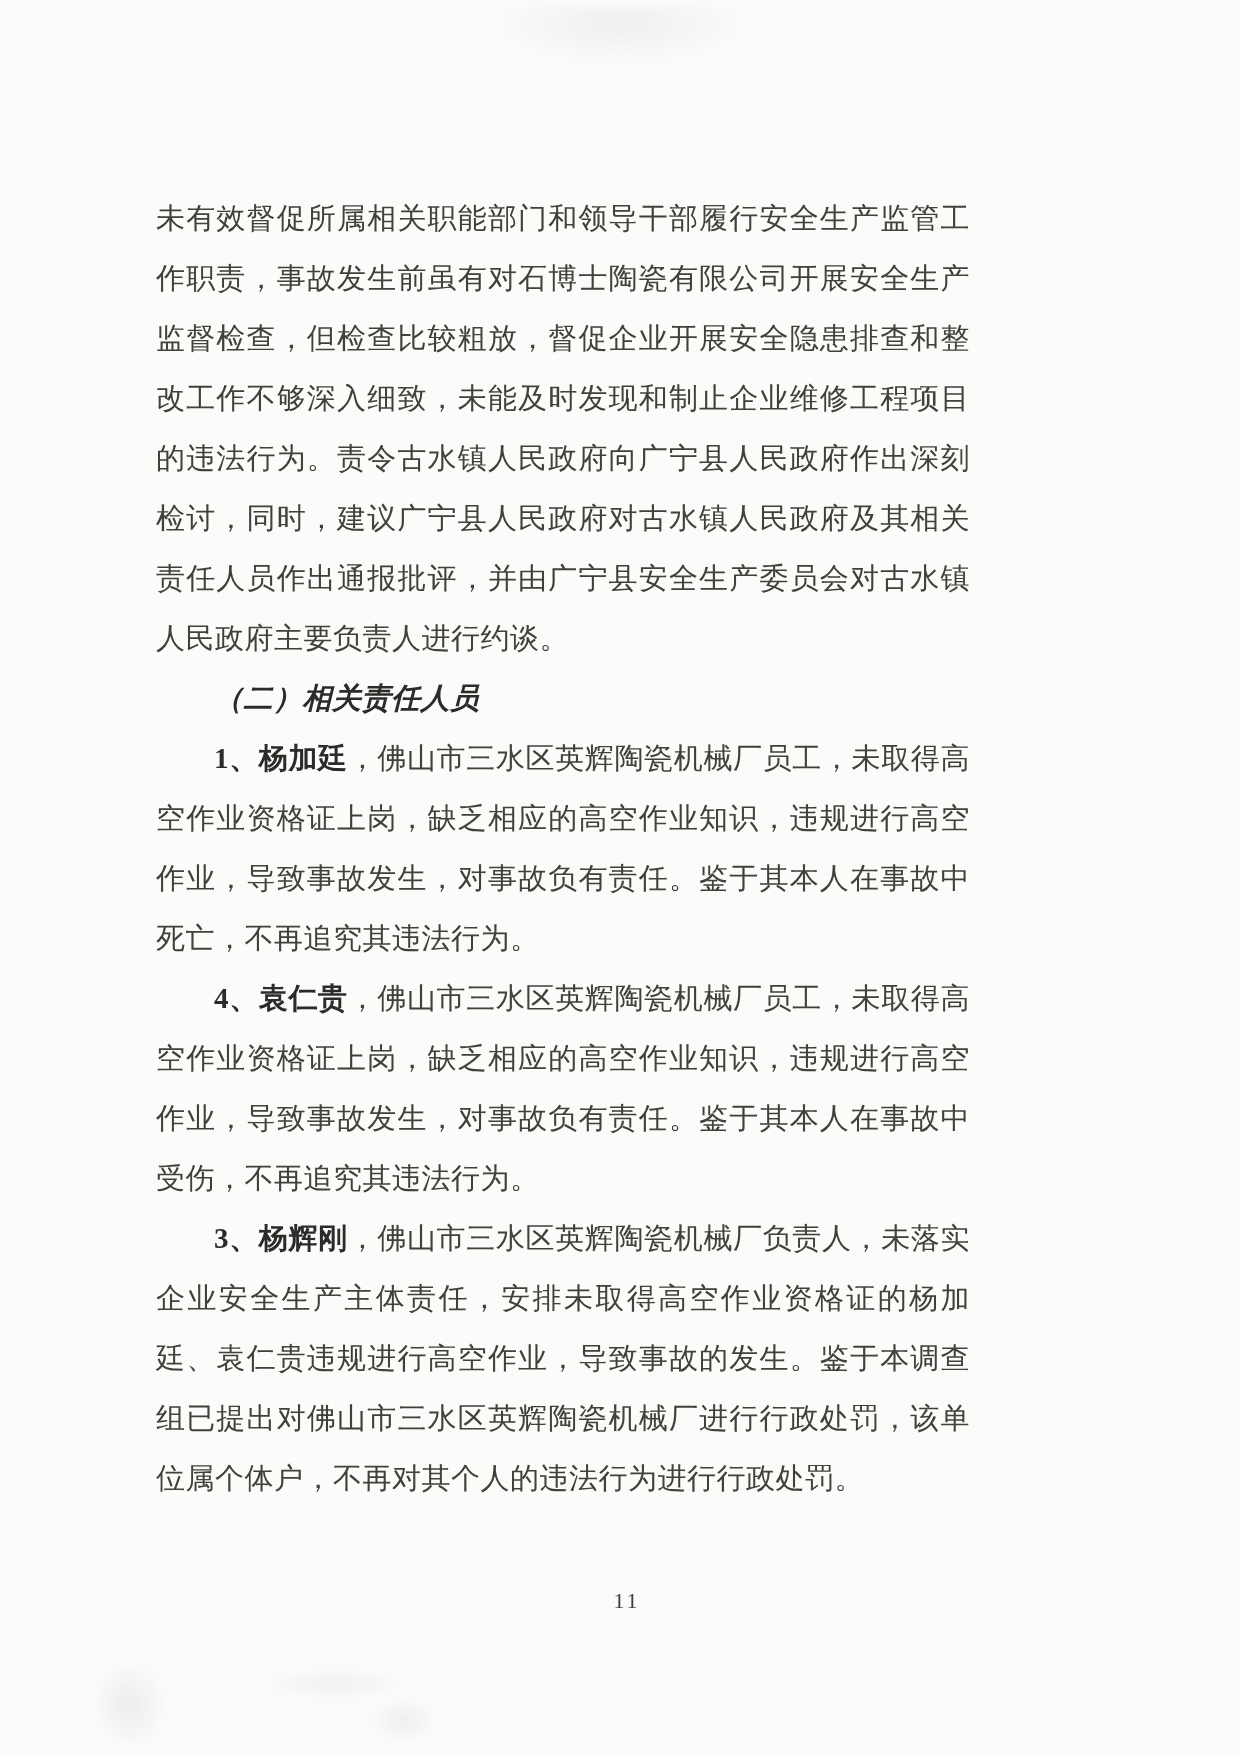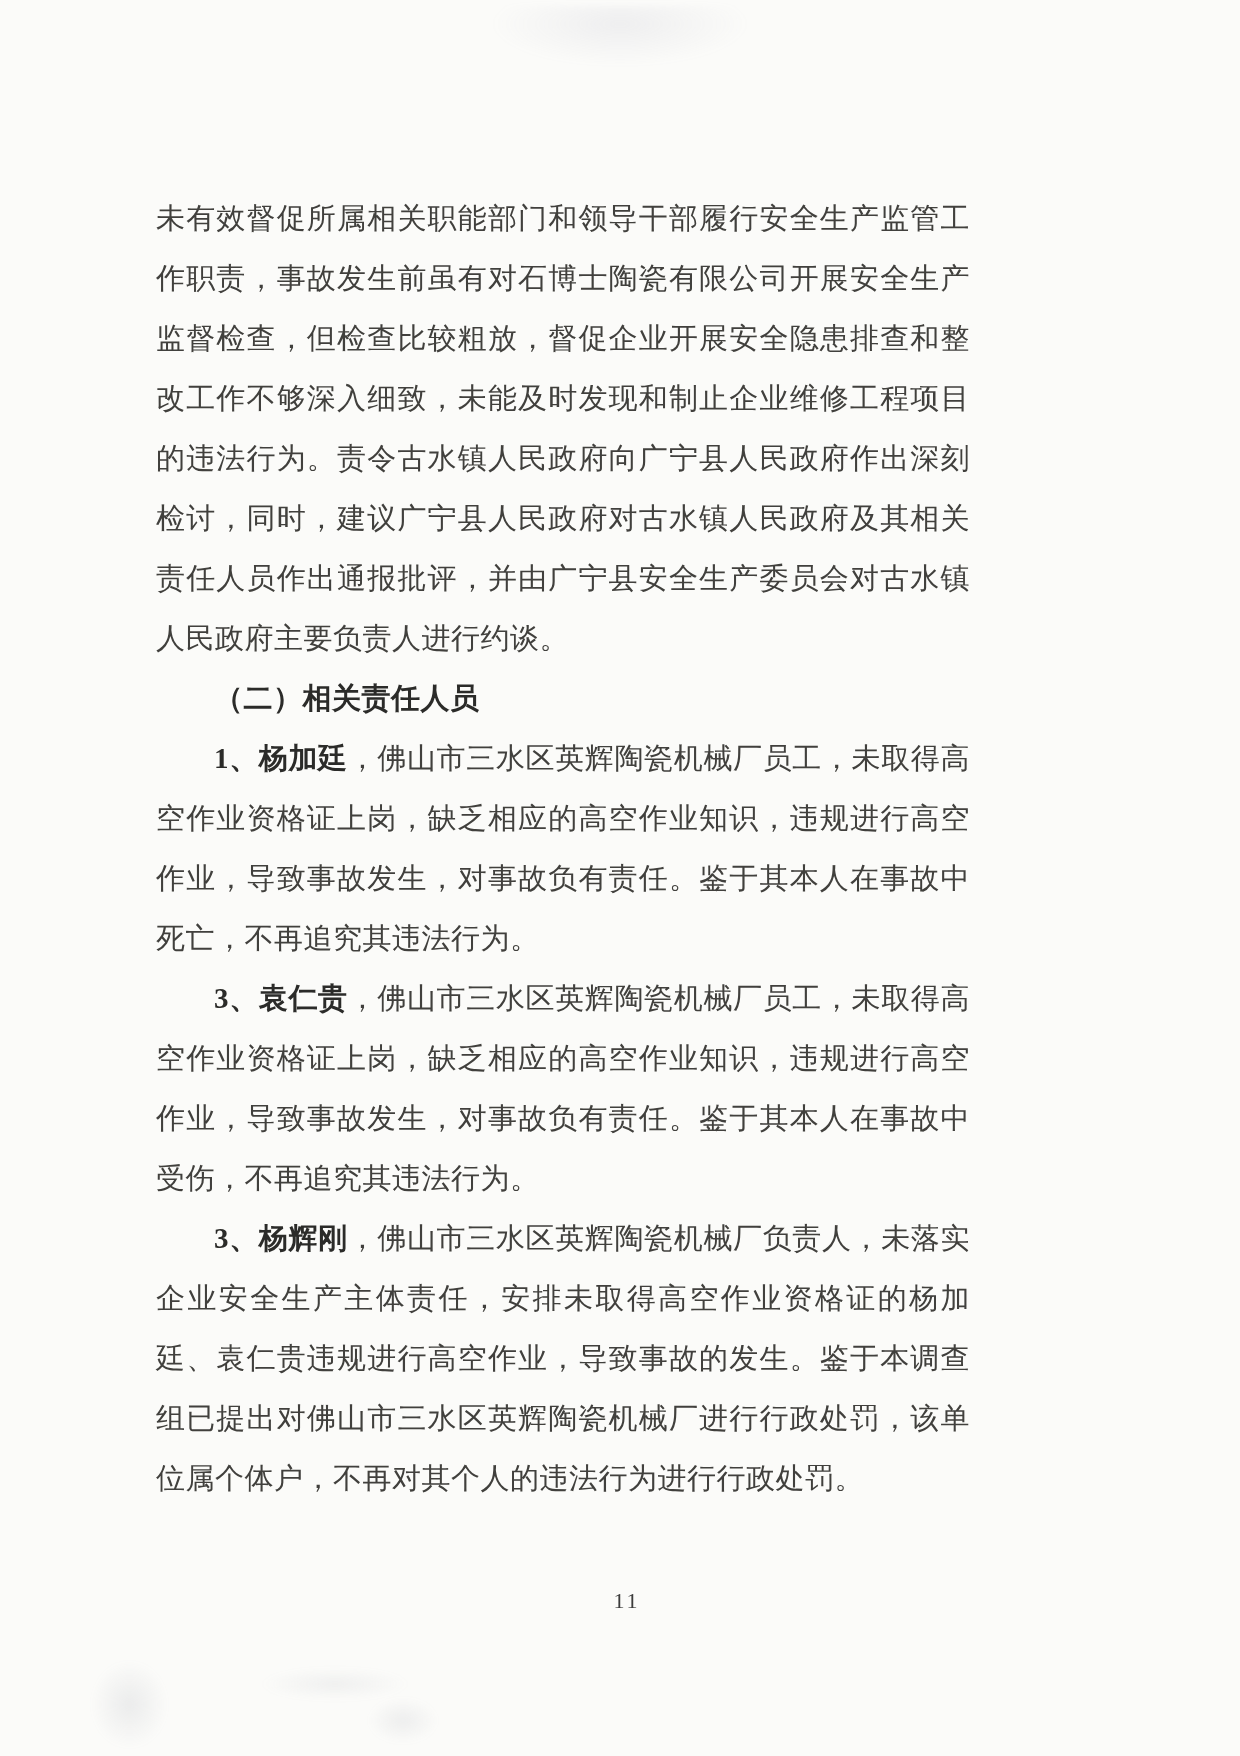--- a/index.html
+++ b/index.html
@@ -30,20 +30,21 @@
     text-align: justify;
     text-justify: inter-character;
     letter-spacing: 0.5px;
   }
   .content p { margin: 0; padding: 0; }
   .para-indent { text-indent: 2em; }
   .section-heading {
     font-weight: bold;
     color: var(--bold-color);
     text-indent: 2em;
+    font-style: italic;
   }
   .item-label {
     font-weight: bold;
     color: var(--bold-color);
   }
   .page-number {
     position: absolute;
     top: 1588px;
     left: 7px;
     width: 100%;
@@ -83,21 +84,21 @@
   <div class="artifact artifact-top"></div>
 
   <div class="content">
 
     <p class="para-continuation">未有效督促所属相关职能部门和领导干部履行安全生产监管工作职责，事故发生前虽有对石博士陶瓷有限公司开展安全生产监督检查，但检查比较粗放，督促企业开展安全隐患排查和整改工作不够深入细致，未能及时发现和制止企业维修工程项目的违法行为。责令古水镇人民政府向广宁县人民政府作出深刻检讨，同时，建议广宁县人民政府对古水镇人民政府及其相关责任人员作出通报批评，并由广宁县安全生产委员会对古水镇人民政府主要负责人进行约谈。</p>
 
     <p class="section-heading">（二）相关责任人员</p>
 
     <p class="para-indent"><span class="item-label">1、杨加廷</span><span>，佛山市三水区英辉陶瓷机械厂员工，未取得高空作业资格证上岗，缺乏相应的高空作业知识，违规进行高空作业，导致事故发生，对事故负有责任。鉴于其本人在事故中死亡，不再追究其违法行为。</span></p>
 
-    <p class="para-indent"><span class="item-label">3、袁仁贵</span><span>，佛山市三水区英辉陶瓷机械厂员工，未取得高空作业资格证上岗，缺乏相应的高空作业知识，违规进行高空作业，导致事故发生，对事故负有责任。鉴于其本人在事故中受伤，不再追究其违法行为。</span></p>
+    <p class="para-indent"><span class="item-label">4、袁仁贵</span><span>，佛山市三水区英辉陶瓷机械厂员工，未取得高空作业资格证上岗，缺乏相应的高空作业知识，违规进行高空作业，导致事故发生，对事故负有责任。鉴于其本人在事故中受伤，不再追究其违法行为。</span></p>
 
     <p class="para-indent"><span class="item-label">3、杨辉刚</span><span>，佛山市三水区英辉陶瓷机械厂负责人，未落实企业安全生产主体责任，安排未取得高空作业资格证的杨加廷、袁仁贵违规进行高空作业，导致事故的发生。鉴于本调查组已提出对佛山市三水区英辉陶瓷机械厂进行行政处罚，该单位属个体户，不再对其个人的违法行为进行行政处罚。</span></p>
 
   </div>
 
   <div class="page-number">11</div>
 
   <div class="artifact artifact-bottom-left"></div>
   <div class="artifact artifact-bottom-center"></div>
   <div class="artifact artifact-bottom-center2"></div>

